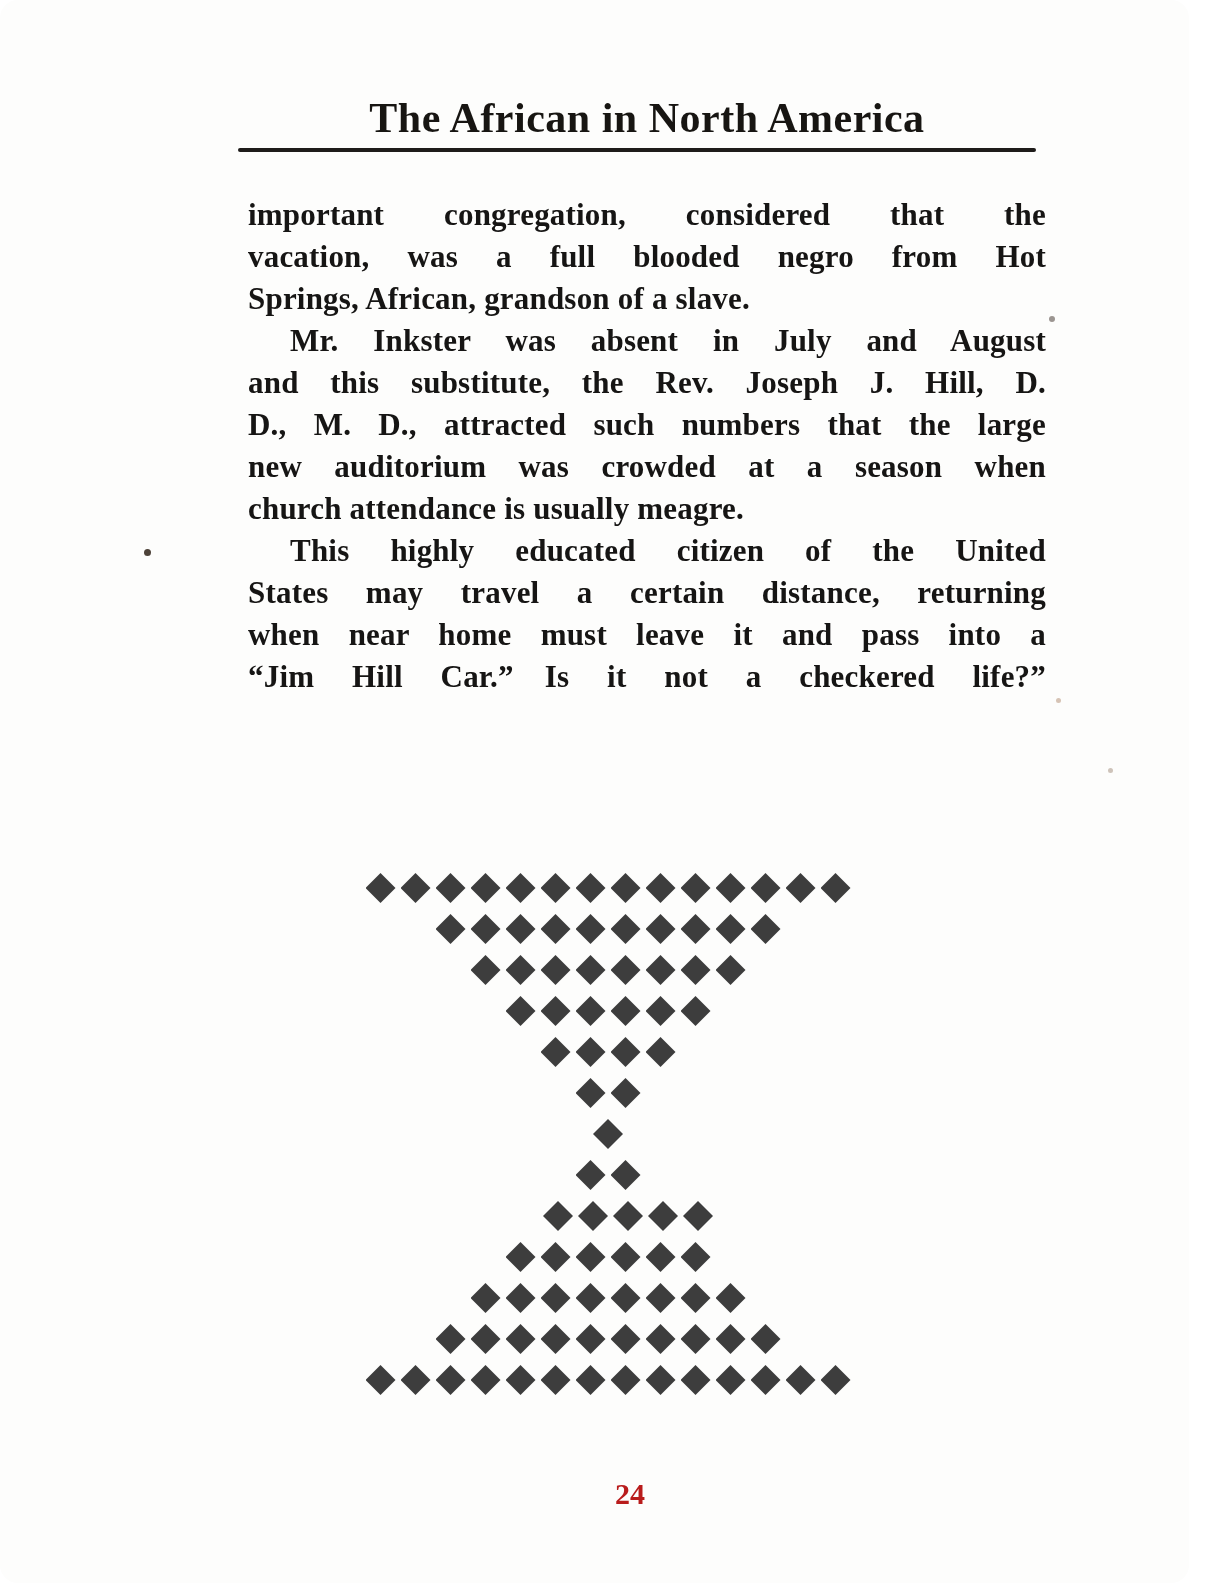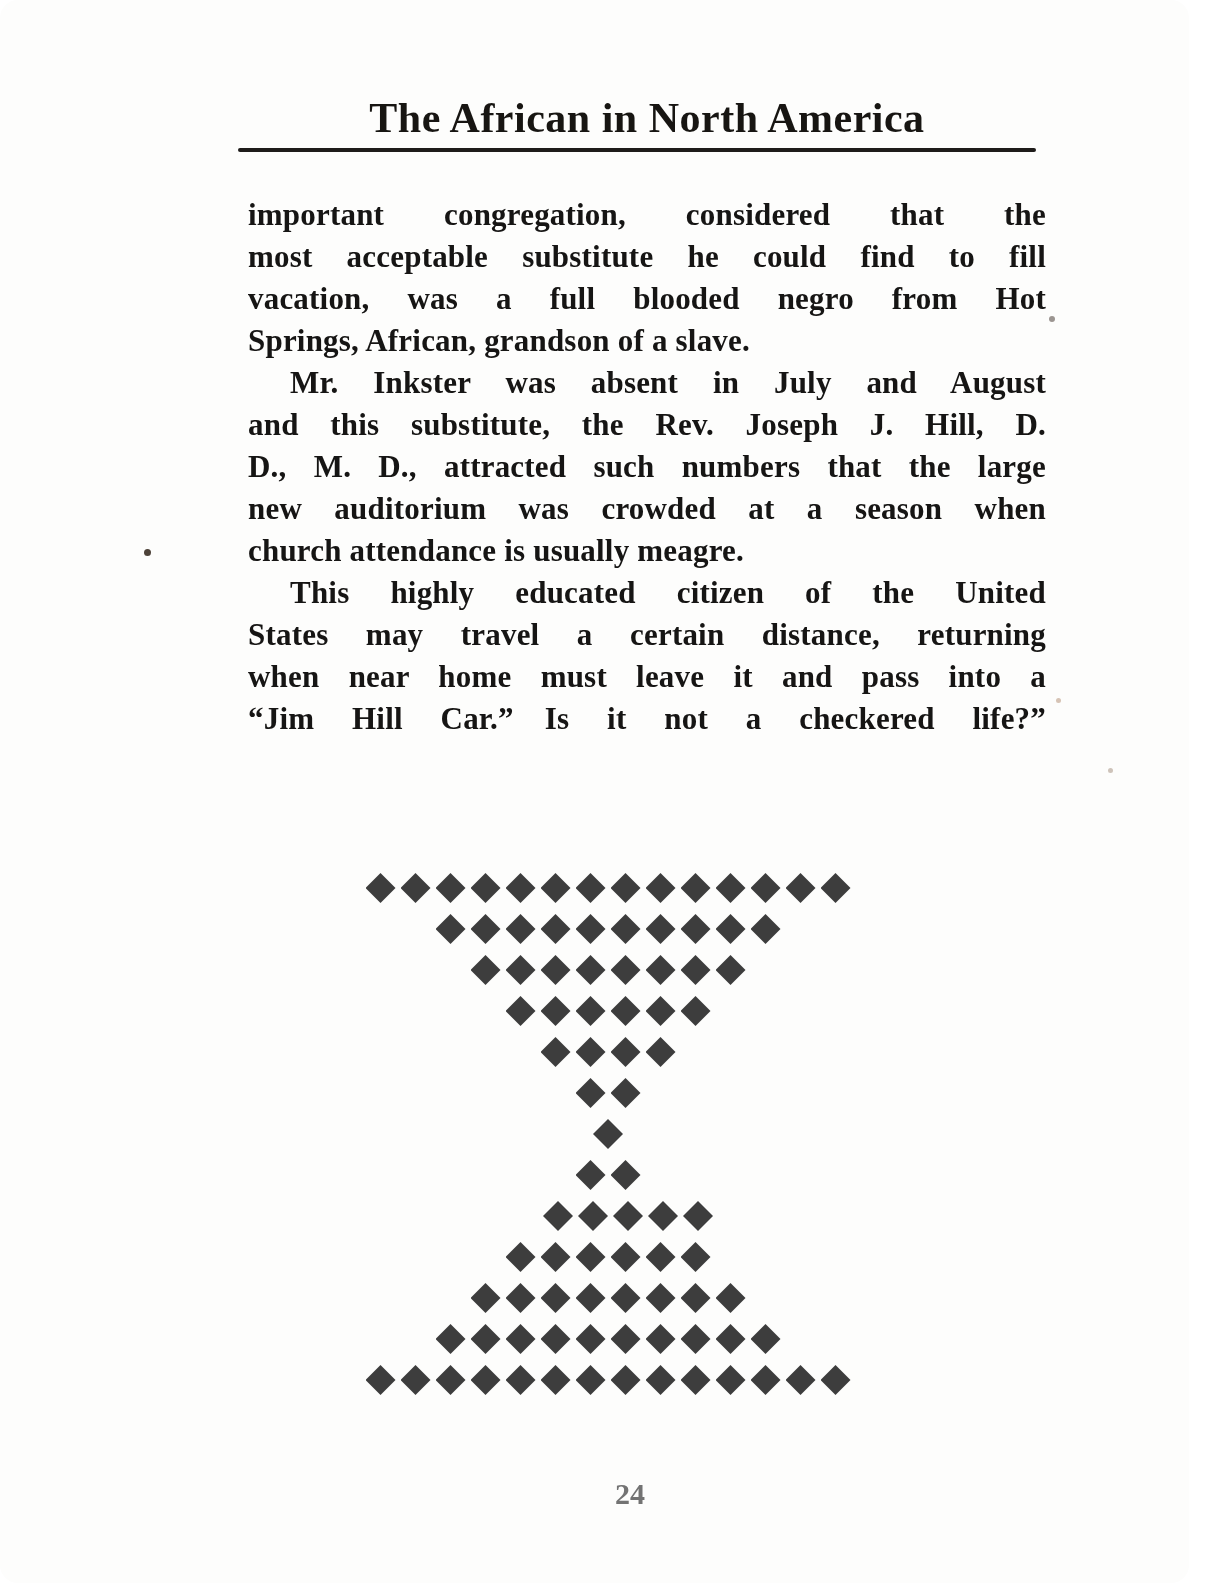--- a/index.html
+++ b/index.html
@@ -72,40 +72,39 @@
     clip-path: polygon(50% 0%, 100% 50%, 50% 100%, 0% 50%);
   }
   .pagenum {
     position: absolute;
     top: 1477px;
     left: 600px;
     width: 60px;
     text-align: center;
     font-size: 30px;
     font-weight: 700;
-    color: #737373;
+    color: #b91c1c;
   }
   .speck { position: absolute; border-radius: 50%; }
   .s1 { left: 144px; top: 549px; width: 7px; height: 7px; background: #3a2d24; opacity: 0.9; }
   .s2 { left: 1049px; top: 316px; width: 6px; height: 6px; background: #4a4038; opacity: 0.55; }
   .s3 { left: 1056px; top: 698px; width: 5px; height: 5px; background: #b08a6e; opacity: 0.5; }
   .s4 { left: 1108px; top: 768px; width: 5px; height: 5px; background: #a08a78; opacity: 0.5; }
 </style>
 </head>
 <body>
 
 <div class="page">
   <div class="content">
     <h1 class="title">The African in North America</h1>
     <div class="rule"></div>
 
     <div class="bodytext">
       <p class="para">
         <span class="line">important congregation, considered that the</span>
-        <span class="line">most acceptable substitute he could find to fill</span>
         <span class="line">vacation, was a full blooded negro from Hot</span>
         <span class="line end">Springs, African, grandson of a slave.</span>
       </p>
       <p class="para">
         <span class="line ind">Mr. Inkster was absent in July and August</span>
         <span class="line">and this substitute, the Rev. Joseph J. Hill, D.</span>
         <span class="line">D., M. D., attracted such numbers that the large</span>
         <span class="line">new auditorium was crowded at a season when</span>
         <span class="line end">church attendance is usually meagre.</span>
       </p>

